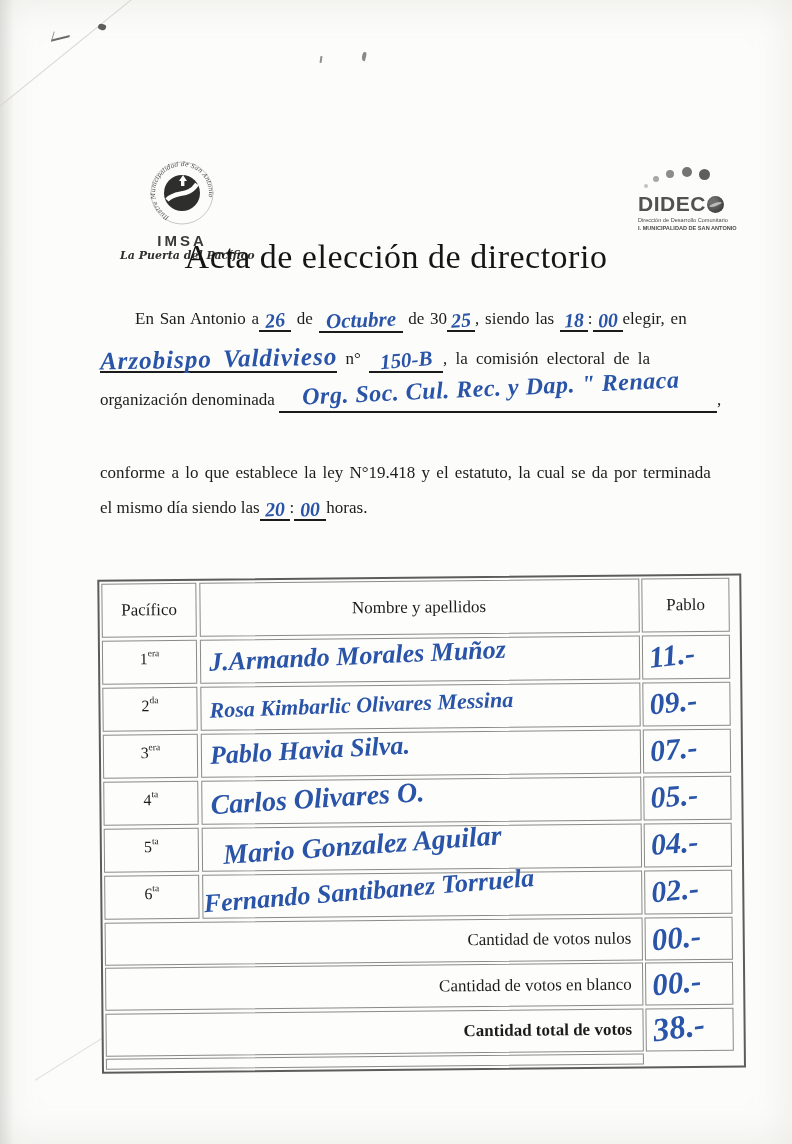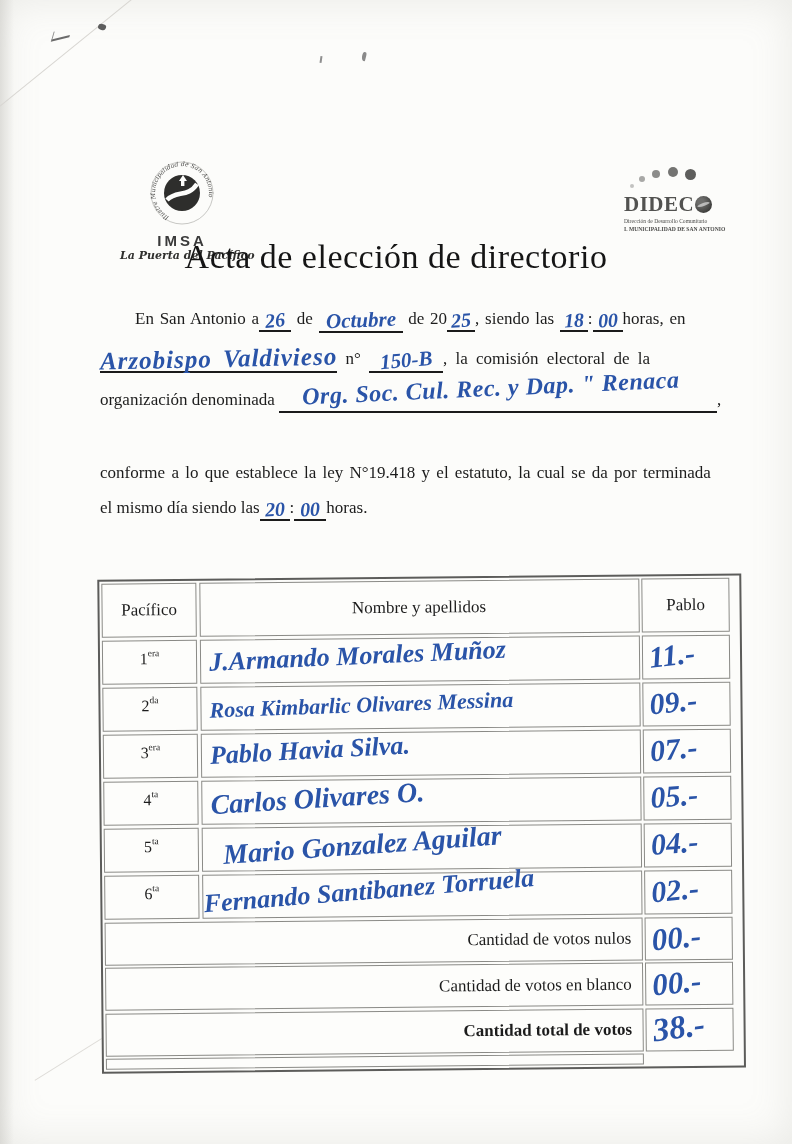--- a/index.html
+++ b/index.html
@@ -18,21 +18,21 @@
   .speck2{position:absolute;left:362px;top:52px;width:4px;height:9px;background:#8a8a8a;border-radius:50% 50% 20% 80%;transform:rotate(14deg);}
   .edgeshade{position:absolute;left:0;top:0;width:14px;height:1144px;
            background:linear-gradient(90deg,rgba(160,158,152,.25),rgba(160,158,152,0));}
 
   
   .imsa{position:absolute;left:120px;top:156px;width:124px;text-align:center;}
   .imsa .acr{font-family:"Liberation Sans",sans-serif;font-weight:bold;font-size:15px;
              letter-spacing:3px;color:#3a3a3a;margin-top:-2px;}
   .imsa .tag{font-style:italic;font-weight:bold;font-size:11px;color:#30302e;
              font-family:"DejaVu Serif",serif;white-space:nowrap;}
-  .dideco{position:absolute;left:624px;top:166px;width:130px;font-family:Liberation Serif, serif;}
+  .dideco{position:absolute;left:638px;top:166px;width:130px;font-family:Liberation Sans, sans-serif;}
   .dots{position:relative;height:26px;}
   .dot{position:absolute;border-radius:50%;}
   .d1{left:6px;top:18px;width:4px;height:4px;background:#c2c2c0;}
   .d2{left:15px;top:10px;width:6px;height:6px;background:#a8a8a6;}
   .d3{left:28px;top:4px;width:8px;height:8px;background:#8c8c8a;}
   .d4{left:44px;top:1px;width:10px;height:10px;background:#747472;}
   .d5{left:61px;top:3px;width:11px;height:11px;background:#5e5e5c;}
   .dname{display:flex;align-items:center;}
   .dname .txt{font-size:21px;font-weight:bold;color:#525250;letter-spacing:.5px;}
   .globe{display:inline-block;width:17px;height:17px;border-radius:50%;margin-left:1px;
@@ -148,22 +148,22 @@
       <div class="b">I. MUNICIPALIDAD DE SAN ANTONIO</div>
     </div>
   </div>
 
   <div class="title">Acta de elección de directorio</div>
 
   <div class="line l1">
     <span class="ind"></span><span>En San Antonio a</span><span class="bl" style="min-width:32px"><span class="hw hw-day">26</span></span>
     <span>de</span>
     <span class="bl" style="min-width:84px"><span class="hw hw-month">Octubre</span></span>
-    <span>de 20</span><span class="bl" style="min-width:28px"><span class="hw hw-year">25</span></span><span>, siendo las</span>
-    <span class="bl" style="min-width:28px"><span class="hw hw-hm">18</span></span><span>:</span><span class="bl" style="min-width:30px"><span class="hw hw-hm">00</span></span><span>horas, en</span>
+    <span>de 30</span><span class="bl" style="min-width:28px"><span class="hw hw-year">25</span></span><span>, siendo las</span>
+    <span class="bl" style="min-width:28px"><span class="hw hw-hm">18</span></span><span>:</span><span class="bl" style="min-width:30px"><span class="hw hw-hm">00</span></span><span>elegir, en</span>
   </div>
 
   <div class="line l2">
     <span class="bl" style="min-width:212px"><span class="hw hw-addr">Arzobispo Valdivieso</span></span>
     <span>n°</span>
     <span class="bl" style="min-width:74px"><span class="hw hw-num">150-B</span></span><span>, la comisión electoral de la</span>
   </div>
 
   <div class="line l3">
     <span class="l3wrap"><span>organización denominada</span>

